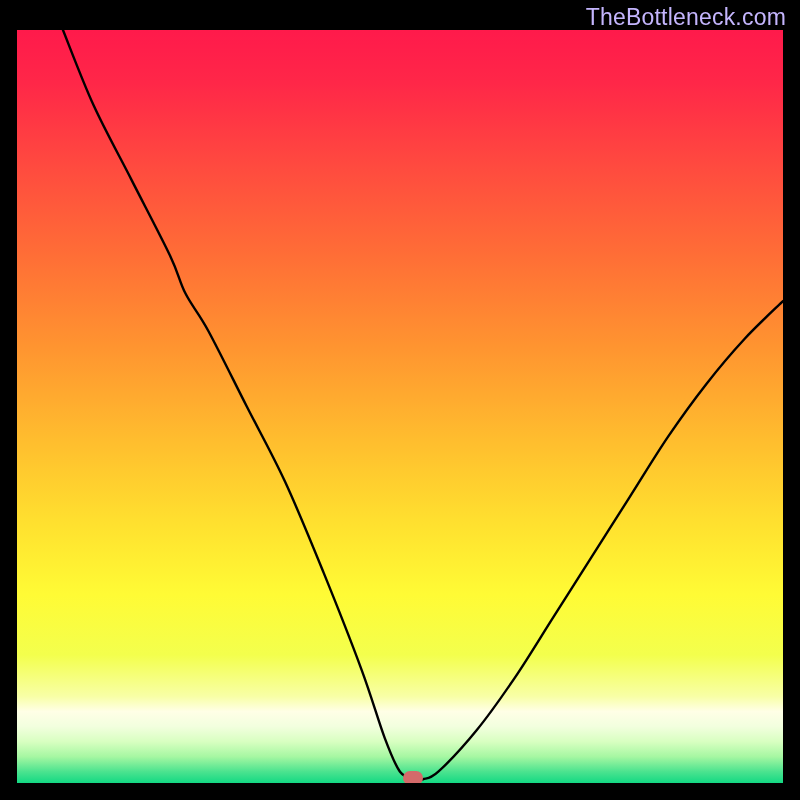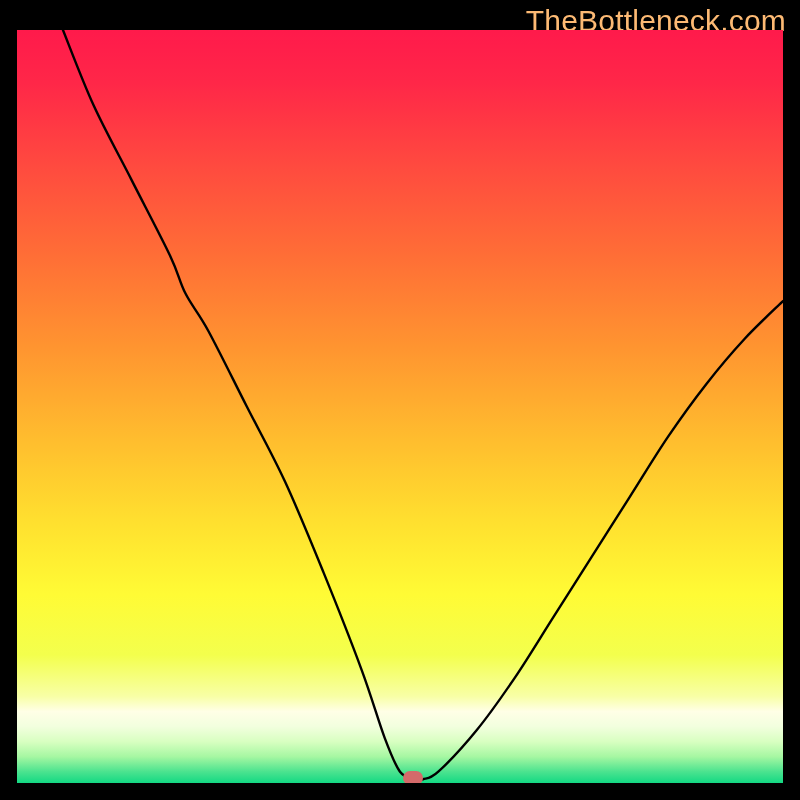--- a/index.html
+++ b/index.html
@@ -31,22 +31,22 @@
     position: absolute;
     left: 0;
     top: 0;
     width: 100%;
     height: 100%;
   }
   .watermark {
     position: absolute;
     top: 4px;
     right: 14px;
-    color: #fdba74;
-    font-size: 30px;
+    color: #c4b5fd;
+    font-size: 23px;
     font-weight: 400;
     letter-spacing: 0.2px;
   }
   .marker {
     position: absolute;
     width: 20px;
     height: 14px;
     border-radius: 7px;
     transform: translate(-50%, -50%);
   }

